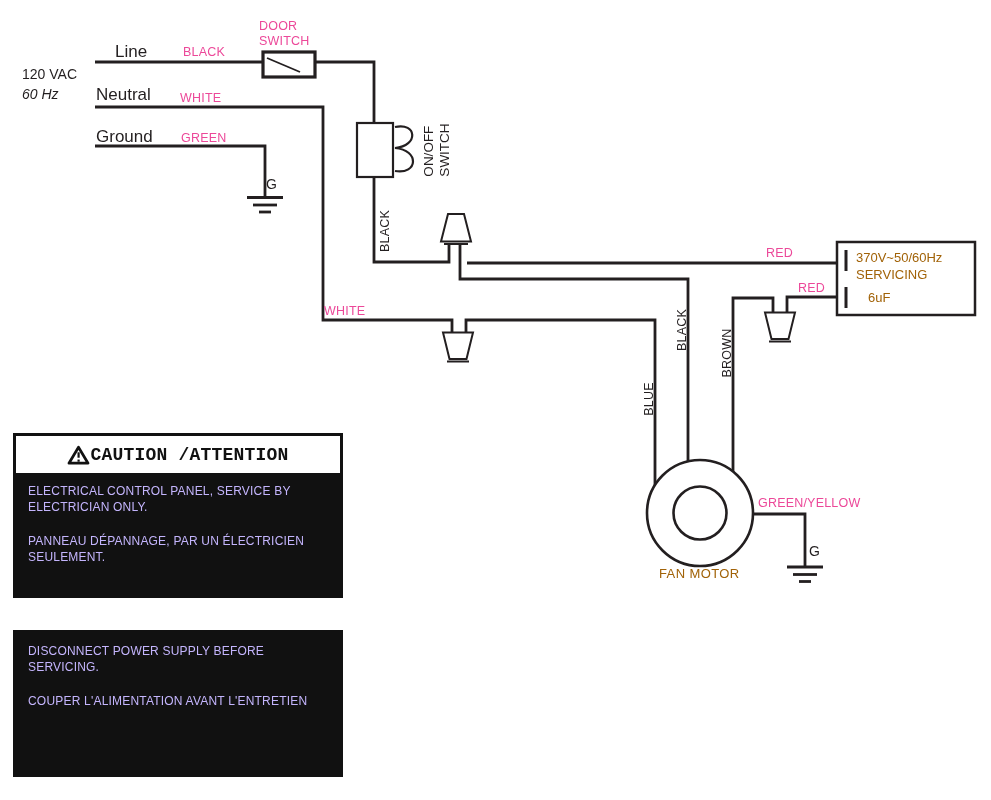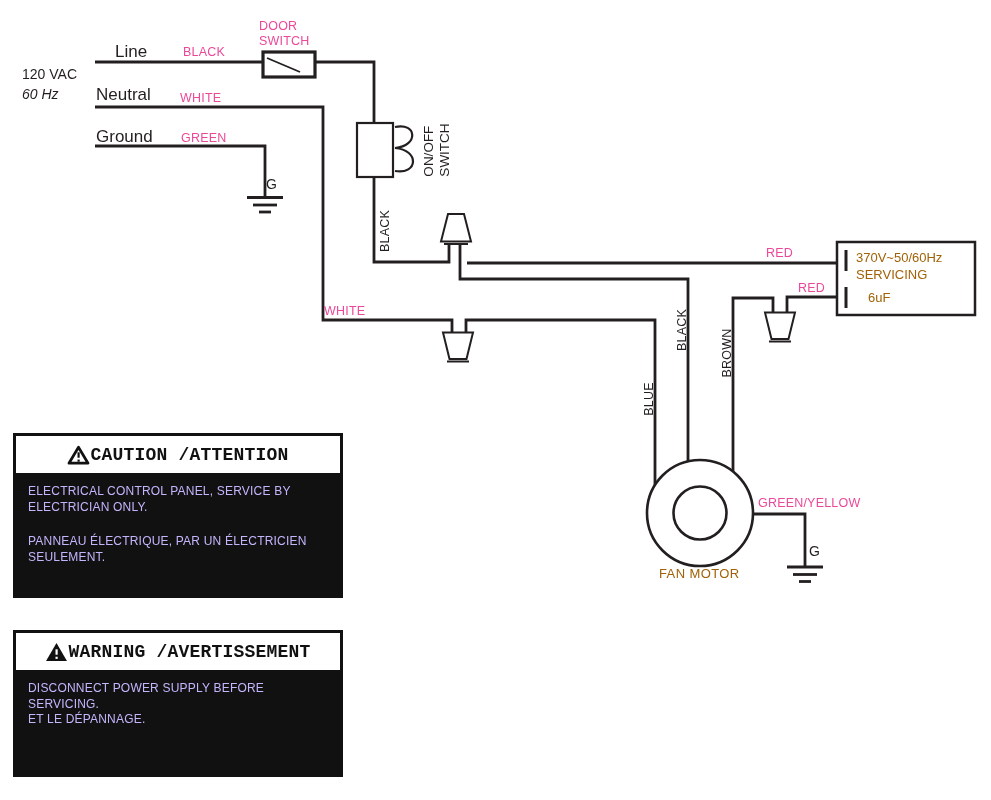--- a/index.html
+++ b/index.html
@@ -146,34 +146,26 @@
       <svg width="23" height="20" viewBox="0 0 24 22">
         <path d="M12 2.5 L22.5 20 H1.5 Z" fill="none" stroke="#111111" stroke-width="3" stroke-linejoin="round"></path>
         <rect x="10.9" y="8" width="2.4" height="6" fill="#111111"></rect>
         <rect x="10.9" y="16" width="2.4" height="2.4" fill="#111111"></rect>
       </svg>
       <span class="panel-title">CAUTION /ATTENTION</span>
     </div>
     <div class="panel-body">
       <div class="panel-line">ELECTRICAL CONTROL PANEL, SERVICE BY</div>
       <div class="panel-line">ELECTRICIAN ONLY.</div>
-      <div class="panel-line pgap">PANNEAU ÉLECTRIQUE, PAR UN ÉLECTRICIEN</div>
+      <div class="panel-line pgap">PANNEAU DÉPANNAGE, PAR UN ÉLECTRICIEN</div>
       <div class="panel-line">SEULEMENT.</div>
     </div>
   </div>
 
   <div class="panel" style="top:630px;height:147px;">
-    <div class="panel-header">
-      <svg width="23" height="20" viewBox="0 0 24 22">
-        <path d="M12 1 L23.5 21 H0.5 Z" fill="#111111"></path>
-        <rect x="10.9" y="8" width="2.4" height="6" fill="#ffffff"></rect>
-        <rect x="10.9" y="16.2" width="2.4" height="2.4" fill="#ffffff"></rect>
-      </svg>
-      <span class="panel-title">WARNING /AVERTISSEMENT</span>
-    </div>
     <div class="panel-body">
       <div class="panel-line">DISCONNECT POWER SUPPLY BEFORE</div>
       <div class="panel-line">SERVICING.</div>
-      <div class="panel-line">ET LE DÉPANNAGE.</div>
+      <div class="panel-line pgap">COUPER L'ALIMENTATION AVANT L'ENTRETIEN</div>
     </div>
   </div>
 
 </div>
 
 </body></html>

